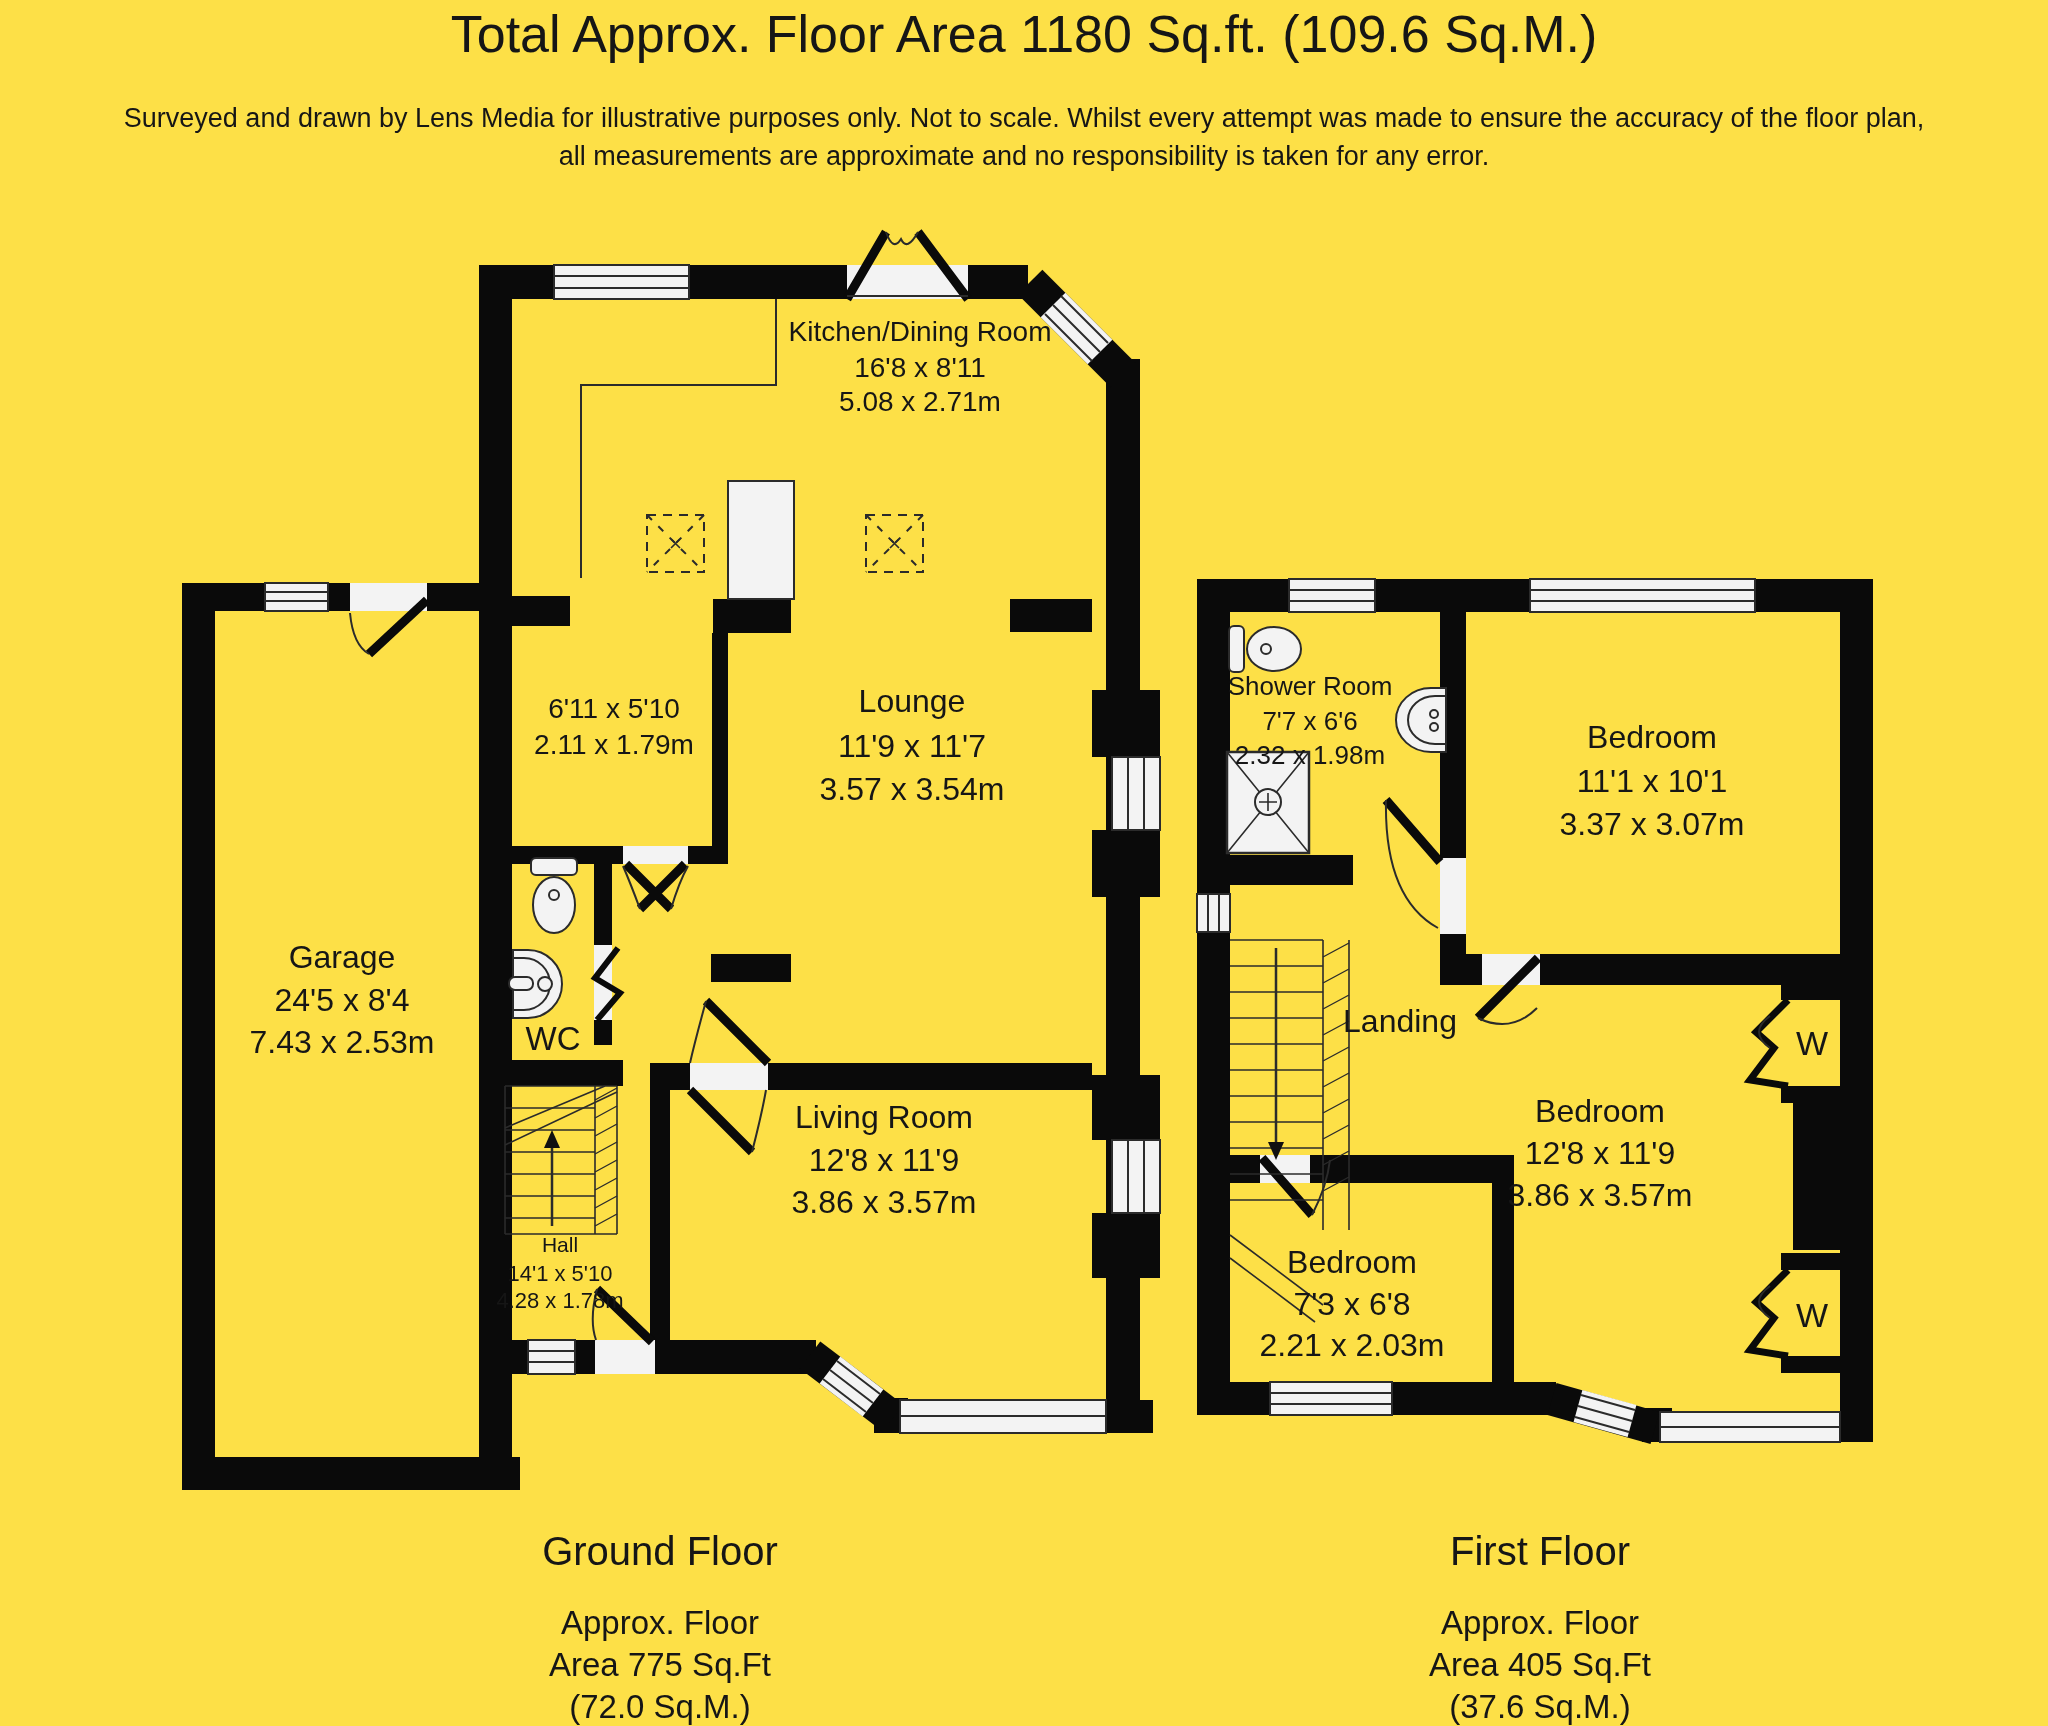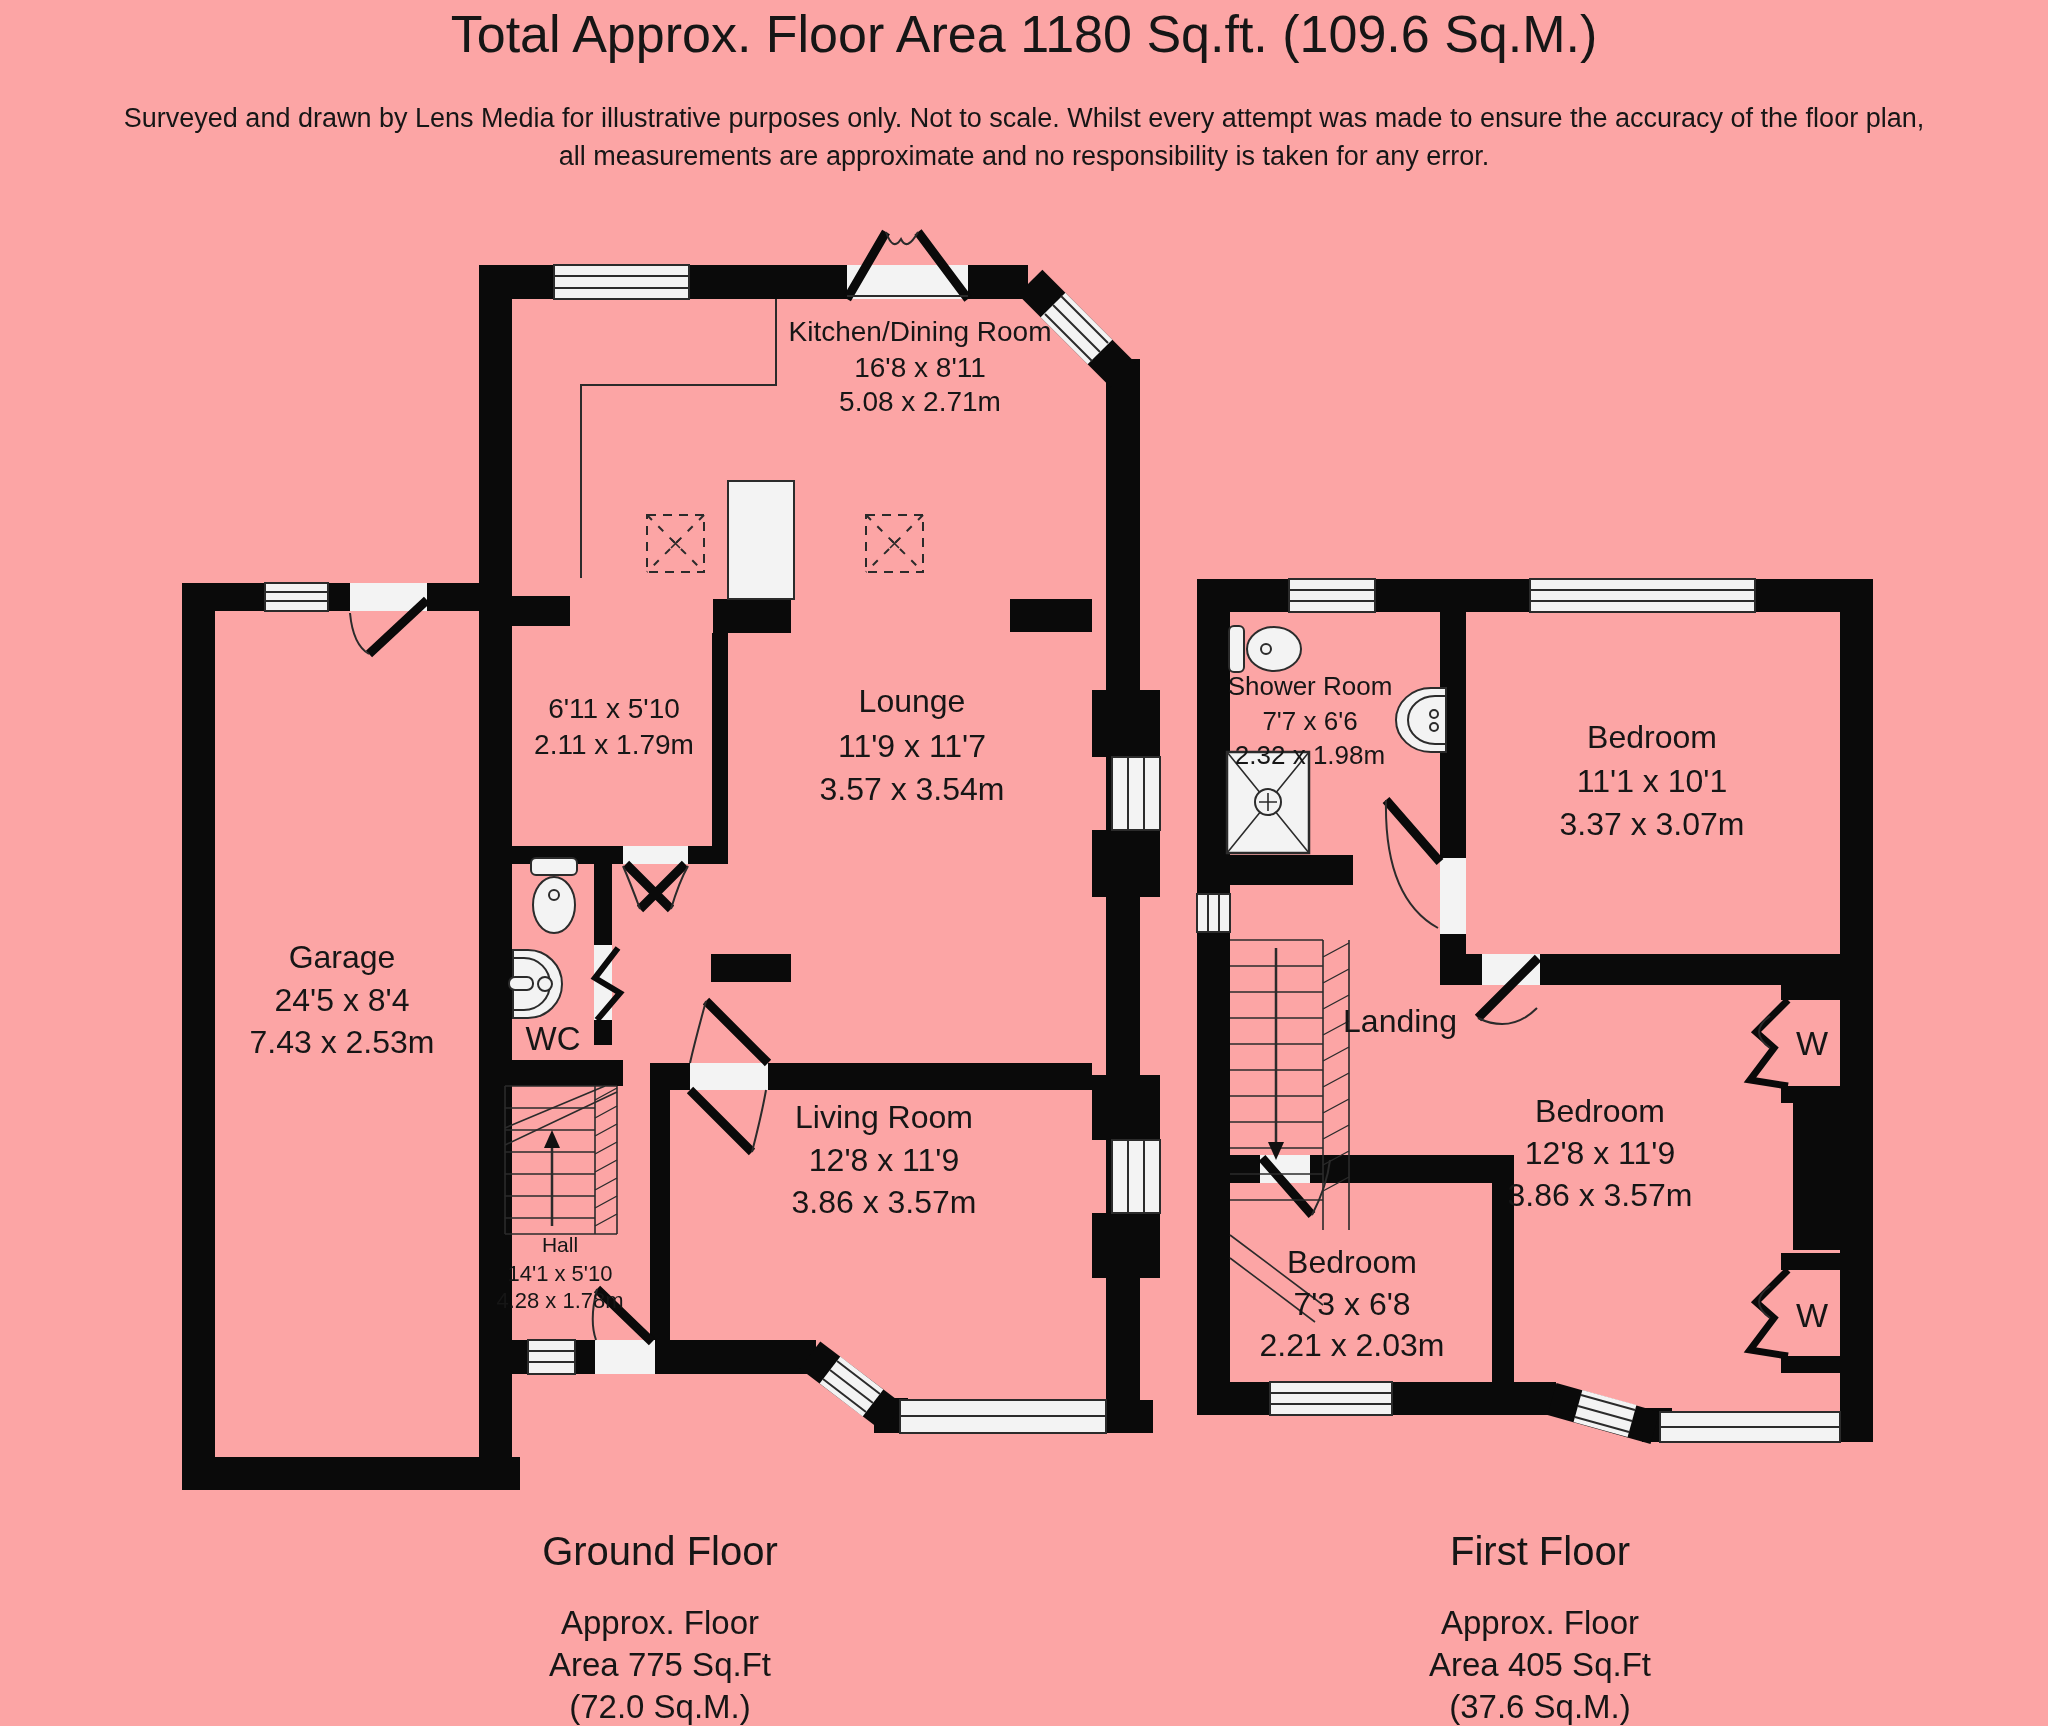--- a/index.html
+++ b/index.html
@@ -1,16 +1,16 @@
 <!DOCTYPE html>
 <html><head>
 <meta charset="utf-8">
 <style>
   html,body{margin:0;padding:0;background:#f3f3f3;}
-  .page{position:relative;width:2048px;height:1726px;background:#fca5a5;overflow:hidden;
+  .page{position:relative;width:2048px;height:1726px;background:#fde047;overflow:hidden;
         font-family:"Liberation Sans",sans-serif;color:#111;}
   svg{position:absolute;left:0;top:0;}
   svg text{font-family:"Liberation Sans",sans-serif;fill:#161616;}
   .t-title{font-size:52px;}
   .t-disc{font-size:27px;}
   .t-room{font-size:32px;}
   .t-room-sm{font-size:28px;}
   .t-tiny{font-size:22px;}
   .t-hall{font-size:21px;}
   .t-wc{font-size:33px;}

